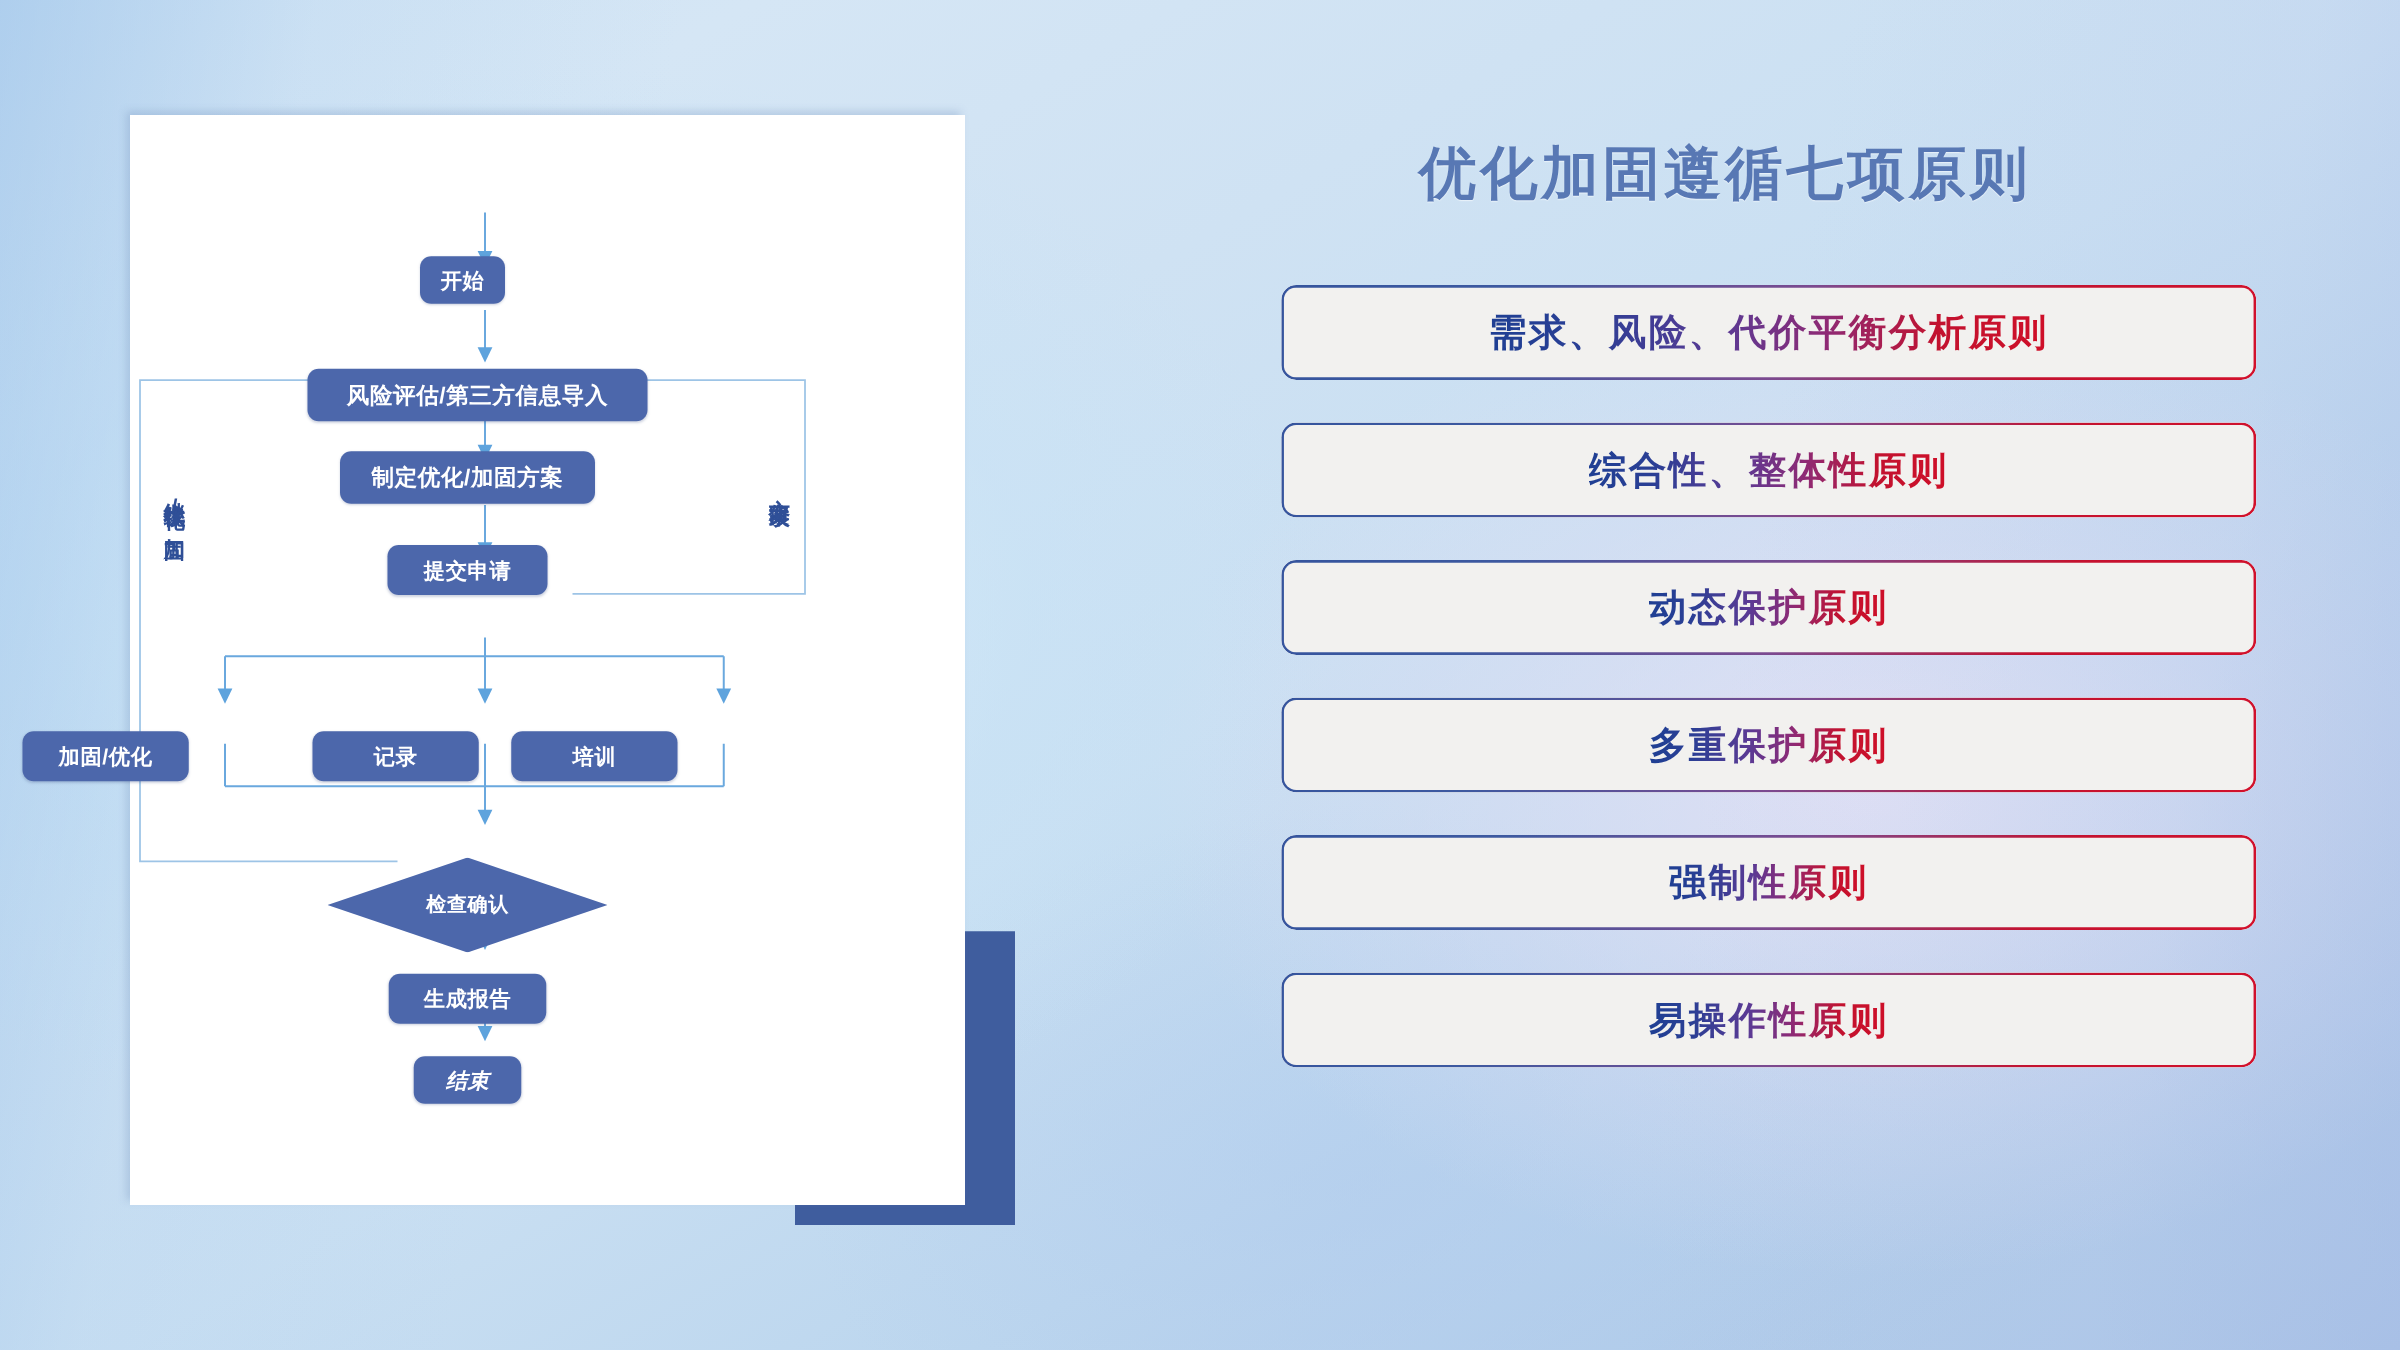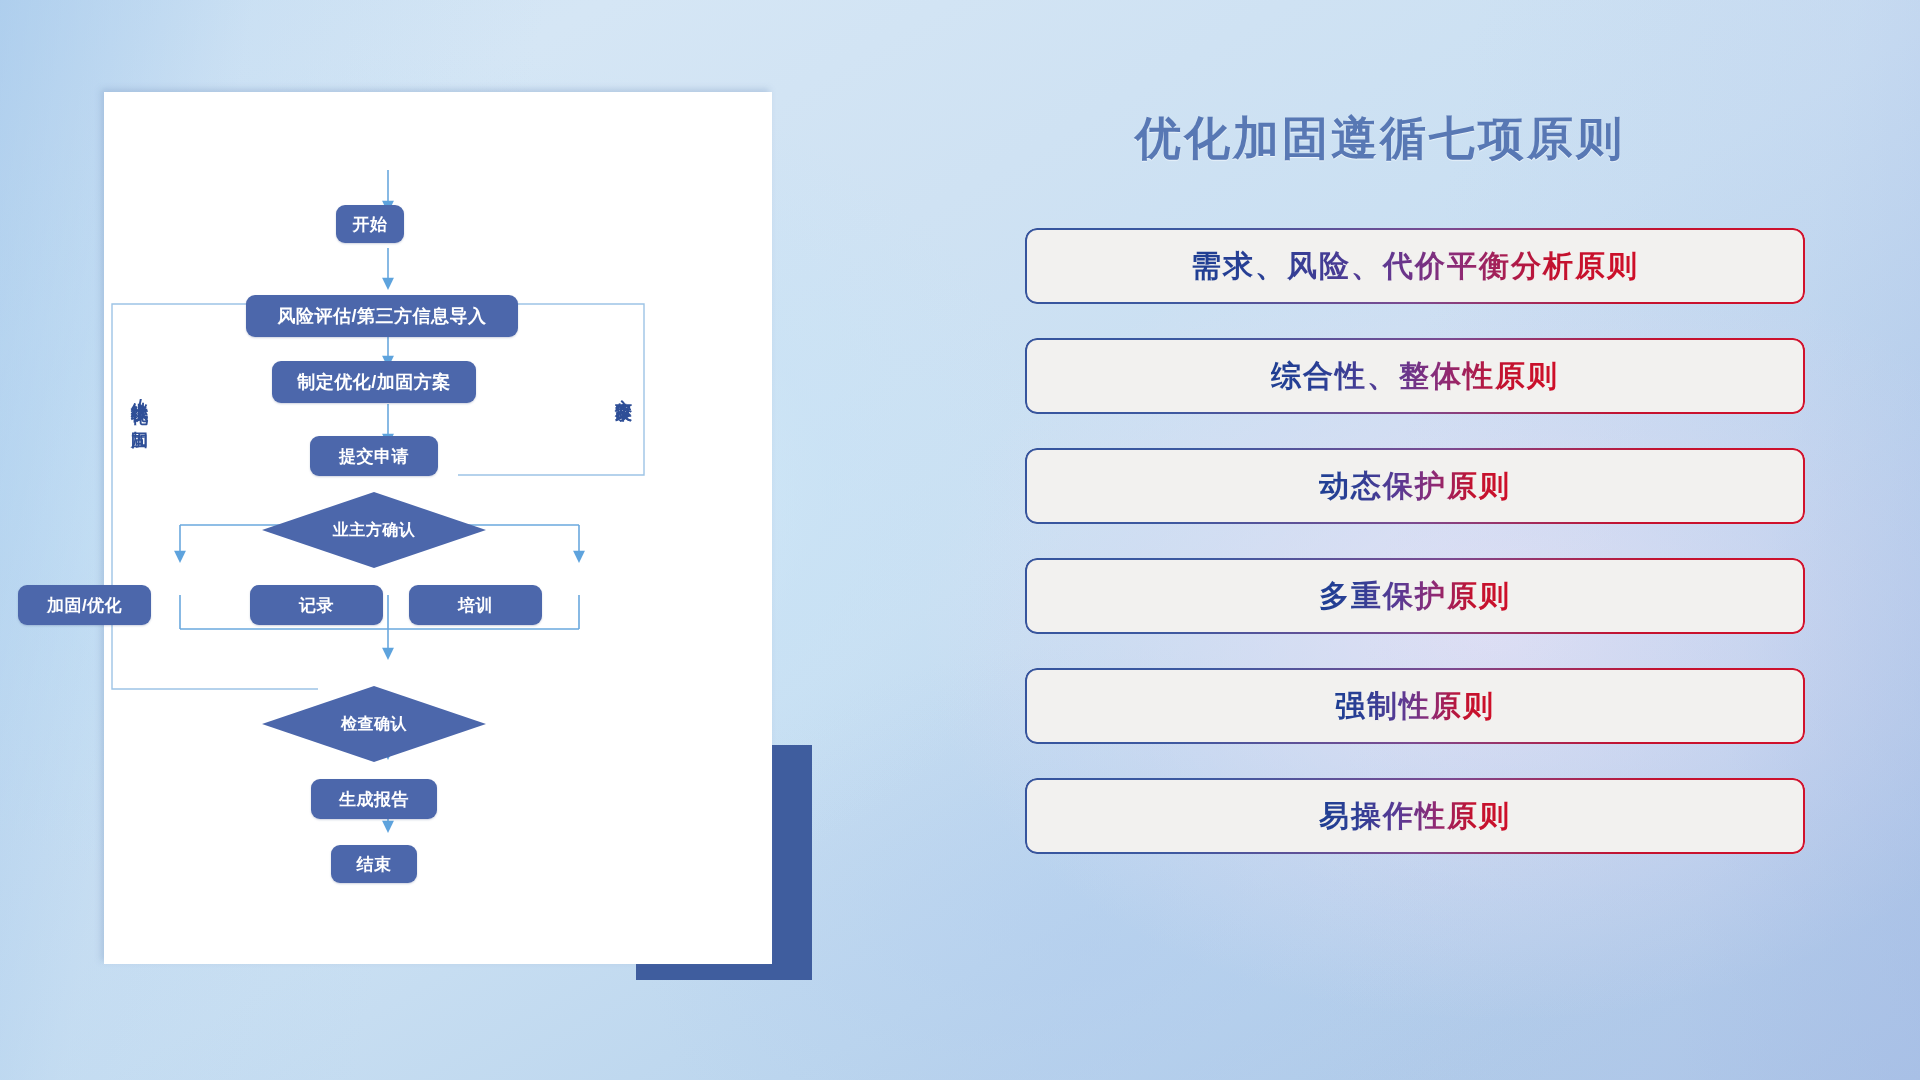--- a/index.html
+++ b/index.html
@@ -162,24 +162,20 @@
   </div>
 
   <div class="node" style="left:272px;top:361px;width:204px;height:42px;font-size:18px;">
     <span>制定优化/加固方案</span>
   </div>
 
   <div class="node" style="left:310px;top:436px;width:128px;height:40px;font-size:17px;">
     <span>提交申请</span>
   </div>
 
-  <div class="node diamond" style="left:262px;top:492px;width:224px;height:76px;font-size:16px;">
-    <span class="diamond-shape"></span>
-    <span class="diamond-label">业主方确认</span>
-  </div>
 
   <div class="node" style="left:18px;top:585px;width:133px;height:40px;font-size:17px;">
     <span>加固/优化</span>
   </div>
 
   <div class="node" style="left:218px;top:585px;width:133px;height:40px;font-size:17px;margin-left:32px;">
     <span>记录</span>
   </div>
 
   <div class="node" style="left:409px;top:585px;width:133px;height:40px;font-size:17px;">
@@ -188,21 +184,21 @@
 
   <div class="node diamond" style="left:262px;top:686px;width:224px;height:76px;font-size:16px;">
     <span class="diamond-shape"></span>
     <span class="diamond-label">检查确认</span>
   </div>
 
   <div class="node" style="left:311px;top:779px;width:126px;height:40px;font-size:17px;">
     <span>生成报告</span>
   </div>
 
-  <div class="node" style="left:331px;top:845px;width:86px;height:38px;font-size:17px;">
+  <div class="node" style="left:331px;top:845px;width:86px;height:38px;font-size:17px;font-style:italic;">
     <span>结束</span>
   </div>
 
   <div class="vlabel" style="left:128px;top:388px;font-size:17px;height:150px;">继续优化/加固</div>
 
   <div class="vlabel" style="left:612px;top:386px;font-size:17px;height:110px;">方案修改</div>
 </div>
 
 <div id="right-panel">
 

